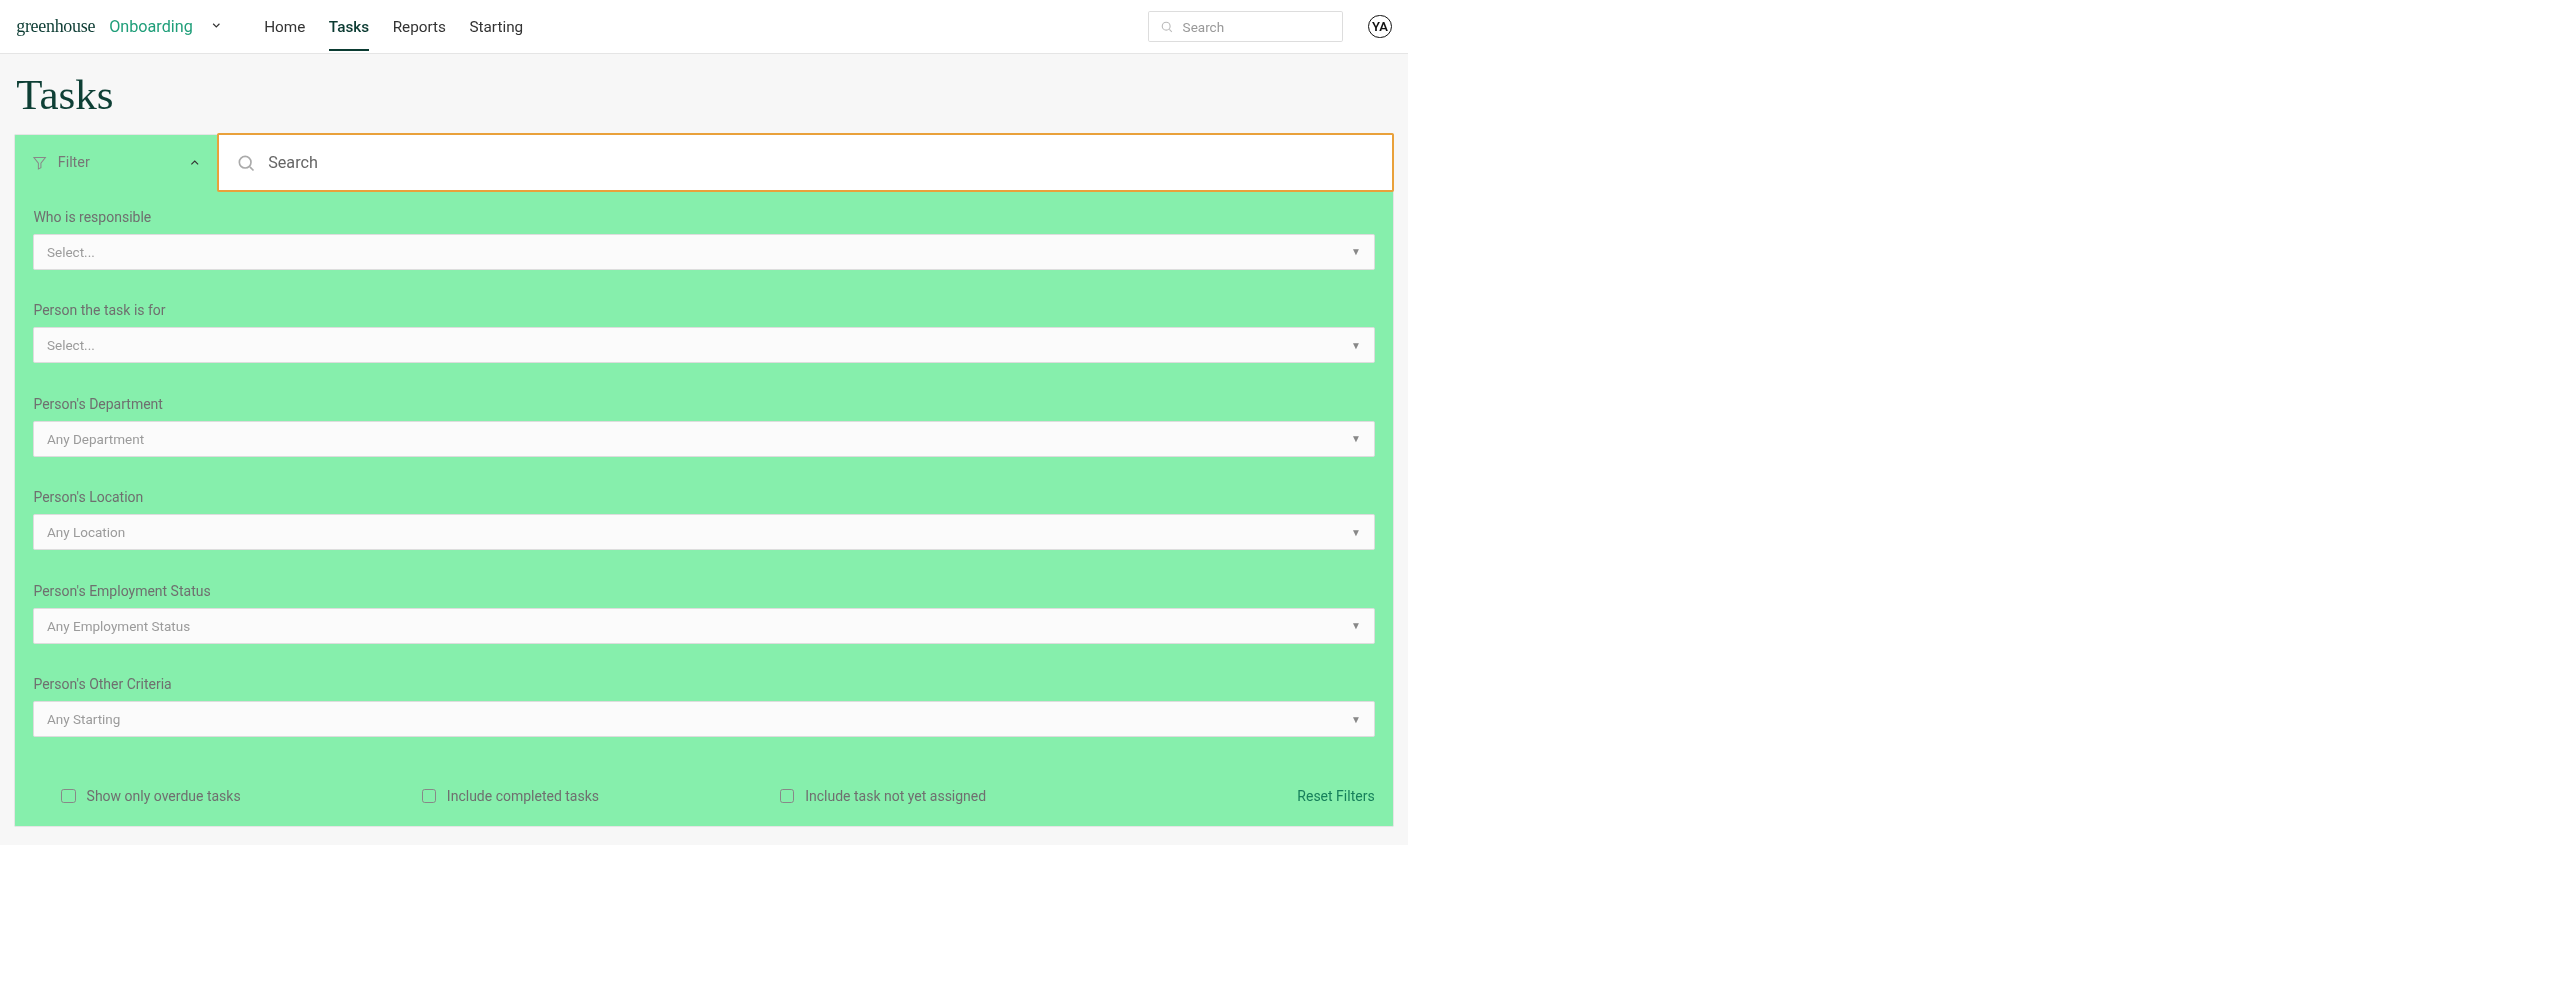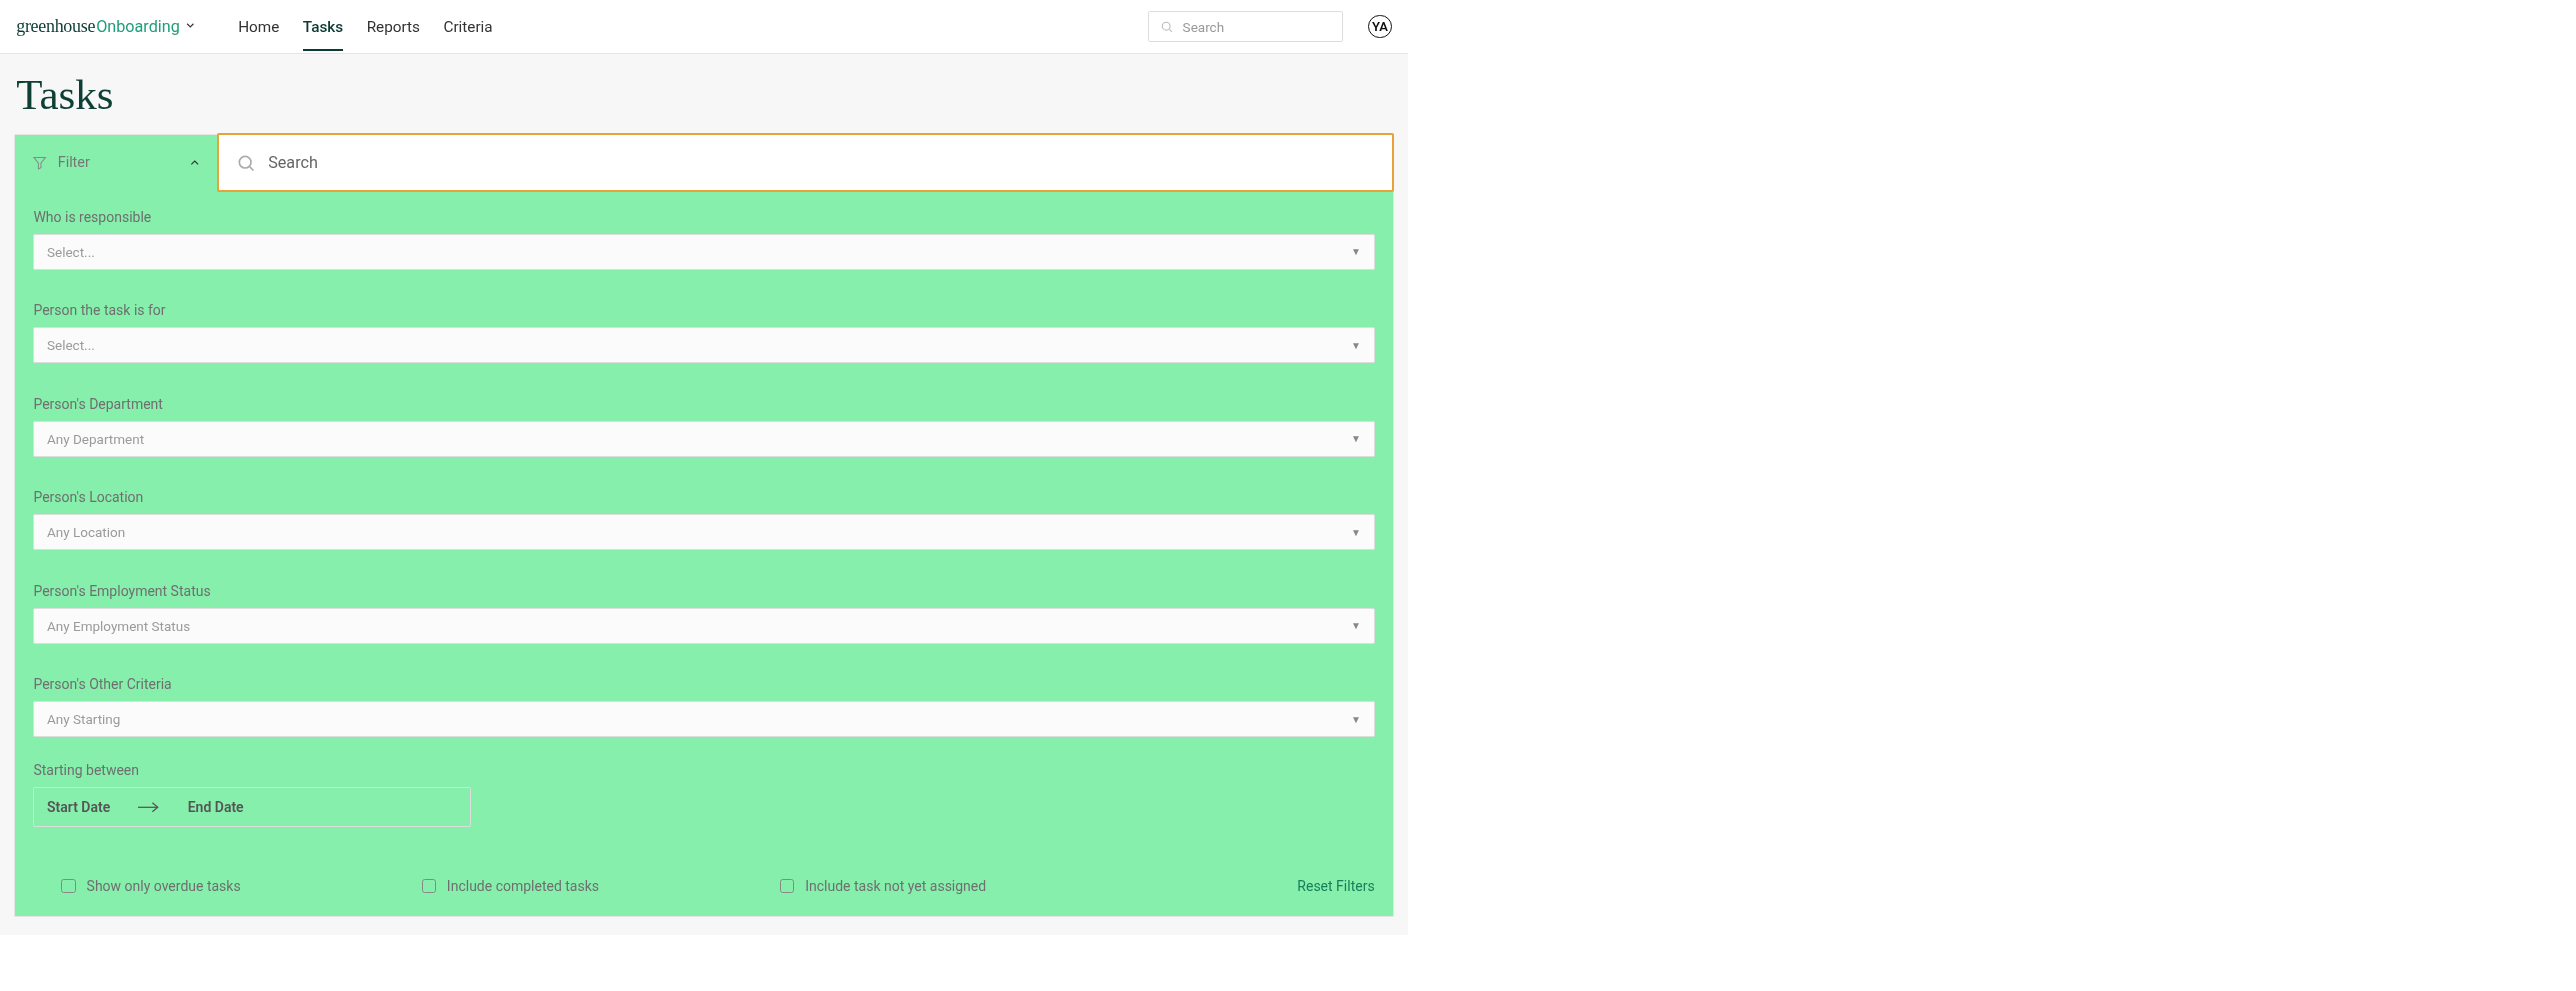--- a/index.html
+++ b/index.html
@@ -1,20 +1,20 @@
 <!DOCTYPE html>
 <html style="font-size:14.4px"><head>
 <meta charset="utf-8">
 <style>
   * { box-sizing: border-box; margin: 0; padding: 0; font-family: -apple-system, BlinkMacSystemFont, "Segoe UI", Roboto, Helvetica, Arial, sans-serif; }
   body { background: #fff; width: 1408px; }
   
   
   .top-header { display: flex; align-items: center; height: 54px; padding: 0 16.2px; border-bottom: 0.9px solid #e5e5e5; background: #fff;}
-  .logo { display: flex; align-items: baseline; gap: 1px; margin-right: 7.2px;}
+  .logo { display: flex; align-items: baseline; gap: 14px; margin-right: 7.2px;}
   .logo-green { font-family: Georgia, serif; font-size: 18px; color: #0b3b32; letter-spacing: -0.3px;}
   .logo-onb { font-size: 16.2px; color: #1f9e79; font-weight: 400; }
   .logo-caret { margin-left: 3.6px; color: #333; display:inline-flex; }
   .nav { display: flex; gap: 23.5px; margin-left: 34px; align-items: center;}
   .nav a { color: #333; text-decoration: none; font-size: 15.3px; padding: 16.2px 0; cursor: pointer; }
   .nav a.active { color: #0b3b32; font-weight: 500; border-bottom: 2.7px solid #0b3b32; padding-bottom: 13.5px;}
   .spacer { flex: 1; }
   .top-search { display:flex; align-items:center; gap:9px; width: 195px; height: 31px; border: 0.9px solid #ddd; border-radius: 1.8px; padding: 0 10.8px; }
   .top-search input { border:none; outline:none; font-size: 13.5px; color:#333; width:100%; }
   .top-search input::placeholder { color:#999; }
@@ -59,21 +59,21 @@
     <span class="logo-caret">
       <svg width="12.6" height="12.6" viewBox="0 0 24 24" fill="none" stroke="#333" stroke-width="2.2">
           <polyline points="6 9 12 15 18 9"></polyline>
         </svg>
     </span>
   </div>
   <div class="nav">
     <a>Home</a>
     <a class="active">Tasks</a>
     <a>Reports</a>
-    <a>Criteria</a>
+    <a>Starting</a>
   </div>
   <div class="spacer"></div>
   <div class="top-search">
     <span>
       <svg width="13.5" height="13.5" viewBox="0 0 24 24" fill="none" stroke="#bbb" stroke-width="2">
           <circle cx="11" cy="11" r="7"></circle>
           <line x1="21" y1="21" x2="16.65" y2="16.65"></line>
         </svg>
     </span>
     <input type="text" placeholder="Search" style="">
@@ -151,33 +151,20 @@
         </div>
         <div>
           <div class="field-label">Person's Other Criteria</div>
           <div class="select">
             <span>Any Starting</span>
             <span class="tri">▼</span>
           </div>
         </div>
       </div>
 
-      <div style="margin-top:25px;">
-        <div class="field-label">Starting between</div>
-        <div class="date-range">
-          <span>Start Date</span>
-          <span class="arrow">
-            <svg width="23.5" height="12.6" viewBox="0 0 26 14" fill="none" stroke="#555" stroke-width="1.4">
-                <line x1="1" y1="7" x2="23" y2="7"></line>
-                <polyline points="17 2 23 7 17 12"></polyline>
-              </svg>
-          </span>
-          <span>End Date</span>
-        </div>
-      </div>
 
       <div class="check-row">
         <label class="group">
           <span class="box"></span>
           <span>Show only overdue tasks</span>
         </label>
         <div style="width:135px;"></div>
         <label class="group">
           <span class="box"></span>
           <span>Include completed tasks</span>

